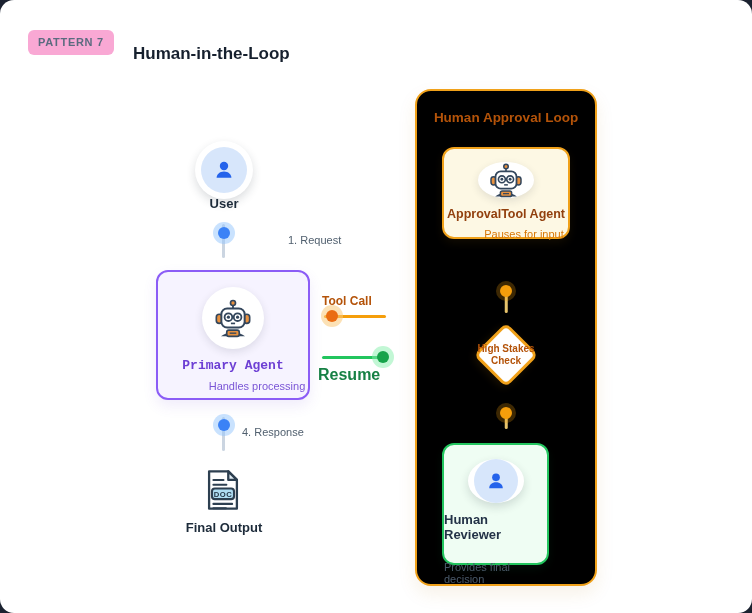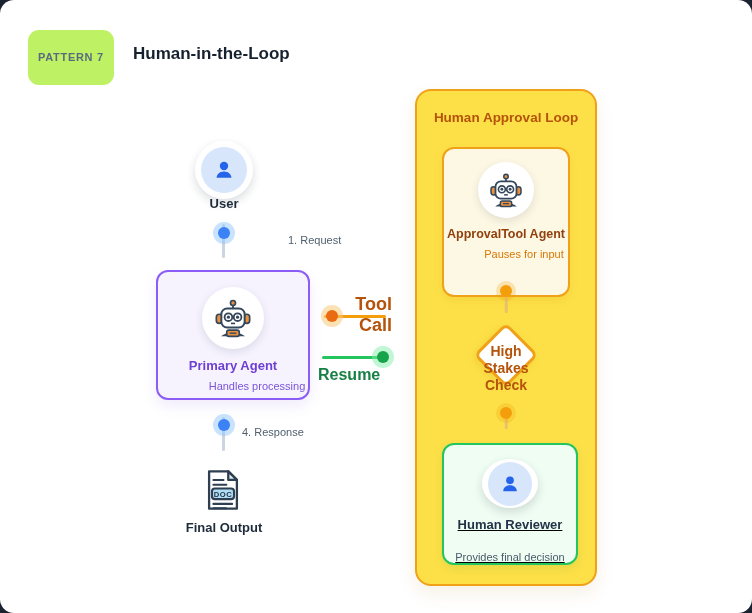--- a/index.html
+++ b/index.html
@@ -11,22 +11,22 @@
   }
   .card{
     position:absolute;inset:0;
     background:#ffffff;
     border-radius:14px;
     overflow:hidden;
   }
   
   .badge{
     position:absolute;left:28px;top:30px;
-    height:23px;line-height:23px;padding:16px 10px;
-    background:#bef264;border-radius:11px;
+    height:23px;line-height:23px;padding:1px 10px;
+    background:#f9a8d4;border-radius:6px;
     font-size:11px;font-weight:700;letter-spacing:.7px;
     color:#5b6b7f;
   }
   .page-title{
     position:absolute;left:120px;top:29px;
     font-size:17px;font-weight:700;color:#16202e;
     line-height:24px;margin:13px;
   }
   
   .abs{position:absolute;}
@@ -61,47 +61,47 @@
   .conn-req-dot{left:218px;top:227px;}
   .conn-req-label{left:240px;top:234px;margin-left:48px;}
   .primary-card{
     left:156px;top:270px;width:154px;height:130px;
     background:#f6f3ff;border:2px solid #8b5cf6;border-radius:12px;
     box-sizing:border-box;
     display:flex;flex-direction:column;align-items:center;
     box-shadow:0 6px 14px rgba(109,64,212,.10);
   }
   .primary-card .robot-circle{width:62px;height:62px;margin-top:15px;}
-  .primary-name{margin-top:9px;font-size:13px;font-weight:700;color:#6d3fd4;}
+  .primary-name{margin-top:9px;font-size:13px;font-weight:700;color:#6d3fd4;font-family:Liberation Mono, monospace;}
   .primary-desc{margin-top:7px;font-size:11px;color:#7a55d6;padding-left:48px;}
   .conn-res-line{left:222px;top:417px;height:34px;}
   .conn-res-dot{left:218px;top:419px;}
   .conn-res-label{left:242px;top:426px;}
   .doc-svg{left:200px;top:466px;}
   .final-label{left:164px;top:520px;width:120px;}
   
-  .tool-label{left:322px;top:294px;width:70px;text-align:right;font-size:18px;font-weight:700;color:#b45309;}
+  .tool-label{left:322px;top:294px;width:70px;text-align:left;font-size:12px;font-weight:700;color:#b45309;}
   .tool-line{left:324px;top:315px;width:62px;height:3.4px;background:#f59e0b;border-radius:2px;}
   .tool-dot{left:326px;top:310px;}
   .resume-line{left:322px;top:356px;width:64px;height:3.4px;background:#22c55e;border-radius:2px;}
   .resume-dot{left:377px;top:351px;}
   .resume-label{left:318px;top:366px;width:72px;text-align:left;font-size:16px;font-weight:700;color:#178145;}
   
   .loop-container{
     left:415px;top:89px;width:182px;height:497px;
-    background:#fde047;border:2px solid #f0a11a;border-radius:16px;
+    background:#000000;border:2px solid #f0a11a;border-radius:16px;
     box-sizing:border-box;
     box-shadow:0 8px 18px rgba(180,120,20,.10);
   }
   .loop-title{
     position:absolute;top:19px;left:0;width:100%;text-align:center;
     font-size:13.5px;font-weight:700;color:#b45309;
   }
   .approval-card{
-    position:absolute;left:25px;top:56px;width:128px;height:150px;
+    position:absolute;left:25px;top:56px;width:128px;height:92px;
     background:#fdf8e4;border:2px solid #f0a11a;border-radius:12px;
     box-sizing:border-box;
     display:flex;flex-direction:column;align-items:center;
     box-shadow:0 4px 10px rgba(180,120,20,.10);
   }
   .approval-card .robot-circle{width:56px;height:56px;margin-top:13px;}
   .approval-name{margin-top:9px;font-size:12.5px;font-weight:700;color:#92400e;}
   .approval-desc{margin-top:7px;font-size:11px;color:#d97706;margin-left:36px;}
   .loop-vline{position:absolute;left:50%;transform:translateX(-50%);width:2.5px;background:#e6c26a;border-radius:2px;}
   .loop-dot{position:absolute;left:50%;transform:translateX(-50%);}
@@ -110,29 +110,28 @@
   .vline-b{top:322px;height:16px;}
   .dot-b{top:316px;}
   .diamond{
     position:absolute;left:66px;top:241px;width:46px;height:46px;
     background:#ffffff;border:3px solid #f0a11a;border-radius:7px;
     transform:rotate(45deg);box-sizing:border-box;
     box-shadow:0 3px 8px rgba(180,120,20,.15);
   }
   .diamond-label{
     position:absolute;left:54px;top:252px;width:70px;
-    text-align:center;font-size:14px;font-weight:700;color:#b45309;line-height:1.2;
+    text-align:center;font-size:10px;font-weight:700;color:#b45309;line-height:1.2;
   }
   .reviewer-card{
-    position:absolute;left:25px;top:352px;width:136px;height:122px;
+    position:absolute;left:25px;top:352px;width:107px;height:122px;
     background:#effdf3;border:2px solid #22c55e;border-radius:12px;
     box-sizing:border-box;
     display:flex;flex-direction:column;align-items:center;
     box-shadow:0 4px 10px rgba(20,140,70,.10);
-    text-decoration:underline;
   }
   .reviewer-card .circle-avatar{width:56px;height:56px;margin-top:14px;}
   .reviewer-card .ring{width:44px;height:44px;}
   .reviewer-name{margin-top:9px;font-size:13px;font-weight:700;color:#233247;}
   .reviewer-desc{margin-top:19px;font-size:11px;color:#4a5a6a;}
 </style>
 </head>
 <body>
 
 <svg width="0" height="0" style="position:absolute" aria-hidden="true">

